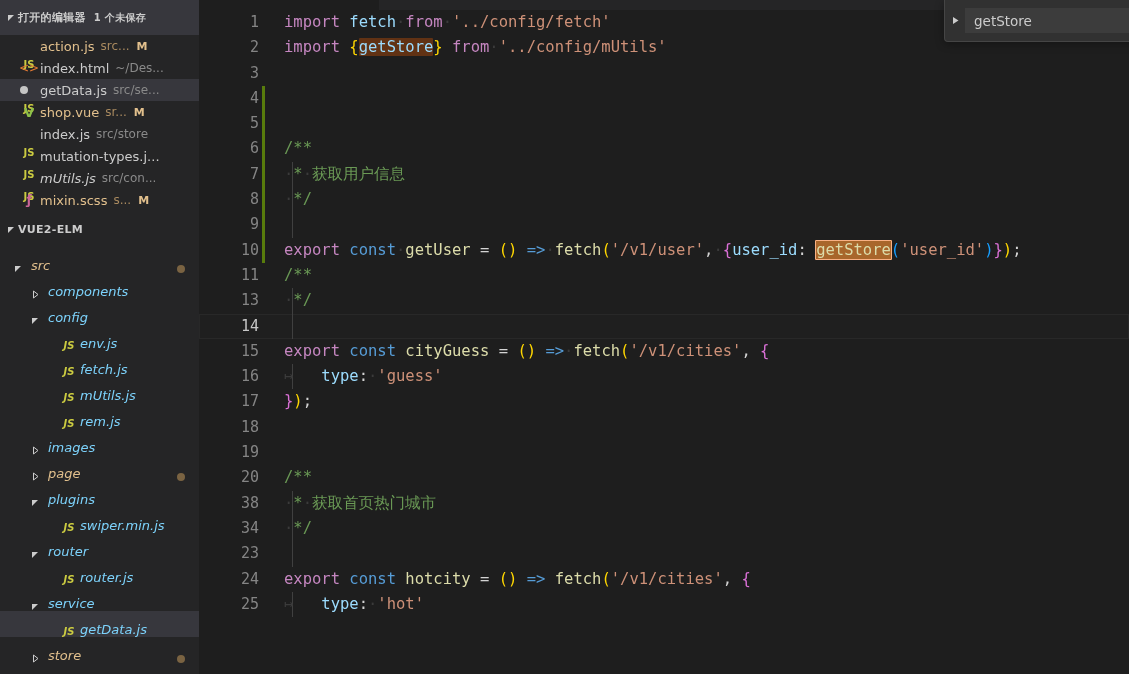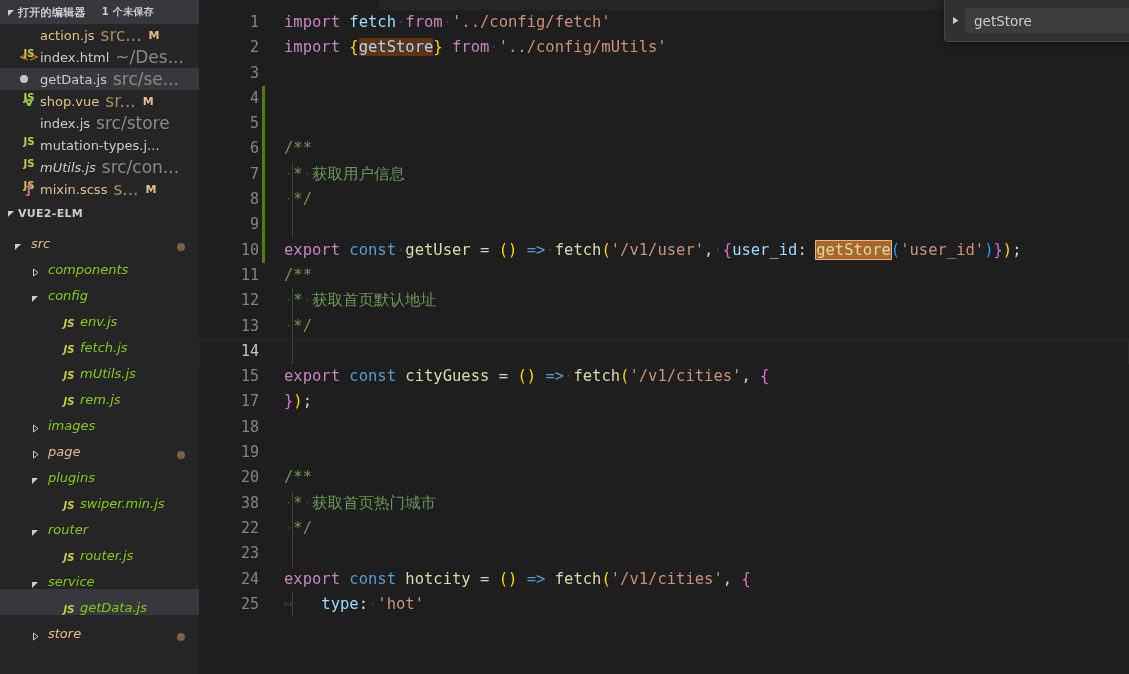--- a/index.html
+++ b/index.html
@@ -10,56 +10,56 @@
     color:#cccccc;
     -webkit-font-smoothing:antialiased;
   }
   .app { position:relative; width:1129px; height:674px; display:flex; background:#1e1e1e; }
 
   
   .sidebar { width:199px; height:674px; background:#252526; flex:0 0 199px;
              position:relative; overflow:hidden; }
 
   .section-header {
-    height:24px; display:flex; align-items:center; padding-left:4px;
+    height:35px; display:flex; align-items:center; padding-left:4px;
     font-size:11px; font-weight:bold; letter-spacing:.3px; color:#cccccc;
     white-space:nowrap;
   }
   .section-header.hovered { background:#37373d; }
   .twisty { width:14px; flex:0 0 14px; display:flex; align-items:center;
             justify-content:center; font-size:9px; color:#cccccc; }
   .twisty svg { display:block; }
-  .badge-unsaved { margin-left:16px; font-size:10px; font-weight:bold; color:#cccccc; }
+  .badge-unsaved { margin-left:8px; font-size:10px; font-weight:bold; color:#cccccc; }
 
   .oe-list { }
   .oe-row { height:22px; display:flex; align-items:center; padding-left:18px;
             white-space:nowrap; font-size:13px; position:relative; }
   .oe-row.active { background:#37373d; }
   .dirty-dot { position:absolute; left:20px; width:8px; height:8px; border-radius:50%;
                background:#c5c5c5; }
   .fi { width:22px; flex:0 0 22px; display:flex; align-items:center;
         justify-content:center; font-size:10px; font-weight:bold; }
   .fi-js { color:#cbcb41;margin-top:37px; }
   .fi-html { color:#e37933; font-size:12px; font-weight:normal; }
   .fi-vue { color:#8dc149; font-size:13px; }
   .fi-scss { color:#cc6699; font-size:12px; }
   .fname { color:#cccccc; }
   .fname.mod { color:#e2c08d; }
   .fname.italic { font-style:italic; }
-  .fpath { margin-left:6px; font-size:17px; color:#8a8a8a; }
+  .fpath { margin-left:6px; font-size:12px; color:#8a8a8a; }
   .fpath.mod { color:#a98a5f; }
   .mflag { margin-left:7px; font-size:11px; font-weight:bold; color:#e2c08d; }
 
   .tree-row { height:26px; display:flex; align-items:flex-end; white-space:nowrap;
               font-size:13px; position:relative;font-style:italic; }
   .tree-row.selected { background:#37373d; }
   .tree-arrow { width:12px; flex:0 0 12px; display:flex; align-items:center;
                 justify-content:center; }
   .tree-spacer { flex:0 0 12px; }
-  .tree-label { color:#84cc16; }
+  .tree-label { color:#7dd3fc; }
   .tree-label.folder-mod { color:#e2c08d; }
   .folder-dot { position:absolute; right:14px; width:8px; height:8px;
                 border-radius:50%; background:#7a6342; }
 
   
   .editor { flex:1; position:relative; background:#1e1e1e; overflow:hidden; }
   .tabbar { height:10px; background:#252526; position:relative; }
   .tabbar .tab { position:absolute; left:0; top:0; width:180px; height:10px;
                  background:#1e1e1e; }
   .tabbar .rest { position:absolute; left:180px; top:0; right:0; height:10px;
@@ -340,30 +340,30 @@
           <div class="cl"><span class="ln">2</span><span class="code-text"><span class="t-ctrl">import</span> <span class="t-brace-y">{</span><span class="find-match t-var">getStore</span><span class="t-brace-y">}</span> <span class="t-ctrl">from</span><span class="wsdot">·</span><span class="t-str">'../config/mUtils'</span></span></div>
           <div class="cl"><span class="ln">3</span><span class="code-text"></span></div>
           <div class="cl"><span class="ln">4</span><span class="gut-mod"></span><span class="code-text"></span></div>
           <div class="cl"><span class="ln">5</span><span class="gut-mod"></span><span class="code-text"></span></div>
           <div class="cl"><span class="ln">6</span><span class="gut-mod"></span><span class="code-text"><span class="t-com">/**</span></span></div>
           <div class="cl"><span class="ln">7</span><span class="gut-mod"></span><span class="indent-guide"></span><span class="code-text"><span class="wsdot">·</span><span class="t-com">*</span><span class="wsdot">·</span><span class="t-com">获取用户信息</span></span></div>
           <div class="cl"><span class="ln">8</span><span class="gut-mod"></span><span class="indent-guide"></span><span class="code-text"><span class="wsdot">·</span><span class="t-com">*/</span></span></div>
           <div class="cl"><span class="ln">9</span><span class="gut-mod"></span><span class="indent-guide"></span><span class="code-text"></span></div>
           <div class="cl"><span class="ln">10</span><span class="gut-mod"></span><span class="code-text"><span class="t-ctrl">export</span> <span class="t-kw">const</span><span class="wsdot">·</span><span class="t-fn">getUser</span> <span class="t-plain">=</span> <span class="t-brace-y">()</span> <span class="t-op">=&gt;</span><span class="wsdot">·</span><span class="t-fn">fetch</span><span class="t-brace-y">(</span><span class="t-str">'/v1/user'</span><span class="t-plain">,</span><span class="wsdot">·</span><span class="t-brace-p">{</span><span class="t-var">user_id</span><span class="t-plain">:</span> <span class="find-match-current t-fn">getStore</span><span class="t-brace-b">(</span><span class="t-str">'user_id'</span><span class="t-brace-b">)</span><span class="t-brace-p">}</span><span class="t-brace-y">)</span><span class="t-plain">;</span></span></div>
           <div class="cl"><span class="ln">11</span><span class="code-text"><span class="t-com">/**</span></span></div>
-          <div class="cl"><span class="ln">12</span><span class="indent-guide"></span><span class="code-text"><span class="wsdot">·</span><span class="t-com">*</span><span class="wsdot">·</span><span class="t-com">获取首页默认地址</span></span></div>
           <div class="cl"><span class="ln">13</span><span class="indent-guide"></span><span class="code-text"><span class="wsdot">·</span><span class="t-com">*/</span></span></div>
           <div class="cl current"><span class="ln">14</span><span class="indent-guide"></span><span class="code-text"></span></div>
           <div class="cl"><span class="ln">15</span><span class="code-text"><span class="t-ctrl">export</span> <span class="t-kw">const</span> <span class="t-fn">cityGuess</span> <span class="t-plain">=</span> <span class="t-brace-y">()</span> <span class="t-op">=&gt;</span><span class="wsdot">·</span><span class="t-fn">fetch</span><span class="t-brace-y">(</span><span class="t-str">'/v1/cities'</span><span class="t-plain">,</span> <span class="t-brace-p">{</span></span></div>
+          <div class="cl"><span class="ln">16</span><span class="indent-guide"></span><span class="code-text"><span class="tabarrow">↦</span>   <span class="t-var">type</span><span class="t-plain">:</span><span class="wsdot">·</span><span class="t-str">'guess'</span></span></div>
           <div class="cl"><span class="ln">17</span><span class="code-text"><span class="t-brace-p">}</span><span class="t-brace-y">)</span><span class="t-plain">;</span></span></div>
           <div class="cl"><span class="ln">18</span><span class="code-text"></span></div>
           <div class="cl"><span class="ln">19</span><span class="code-text"></span></div>
           <div class="cl"><span class="ln">20</span><span class="code-text"><span class="t-com">/**</span></span></div>
           <div class="cl"><span class="ln">38</span><span class="indent-guide"></span><span class="code-text"><span class="wsdot">·</span><span class="t-com">*</span><span class="wsdot">·</span><span class="t-com">获取首页热门城市</span></span></div>
-          <div class="cl"><span class="ln">22</span><span class="indent-guide"></span><span class="code-text"><span class="wsdot">·</span><span class="t-com">*/</span></span></div>
+          <div class="cl"><span class="ln">34</span><span class="indent-guide"></span><span class="code-text"><span class="wsdot">·</span><span class="t-com">*/</span></span></div>
           <div class="cl"><span class="ln">23</span><span class="indent-guide"></span><span class="code-text"></span></div>
           <div class="cl"><span class="ln">24</span><span class="code-text"><span class="t-ctrl">export</span> <span class="t-kw">const</span> <span class="t-fn">hotcity</span> <span class="t-plain">=</span> <span class="t-brace-y">()</span> <span class="t-op">=&gt;</span> <span class="t-fn">fetch</span><span class="t-brace-y">(</span><span class="t-str">'/v1/cities'</span><span class="t-plain">,</span> <span class="t-brace-p">{</span></span></div>
           <div class="cl"><span class="ln">25</span><span class="indent-guide"></span><span class="code-text"><span class="tabarrow">↦</span>   <span class="t-var">type</span><span class="t-plain">:</span><span class="wsdot">·</span><span class="t-str">'hot'</span></span></div>
         </div>
     </div>
 
     <div class="find-widget">
       <div class="find-toggle">
         <svg width="9" height="9" viewBox="0 0 9 9">
             <path d="M2 1 L2 8 L7.5 4.5 Z" fill="#cccccc"></path>

